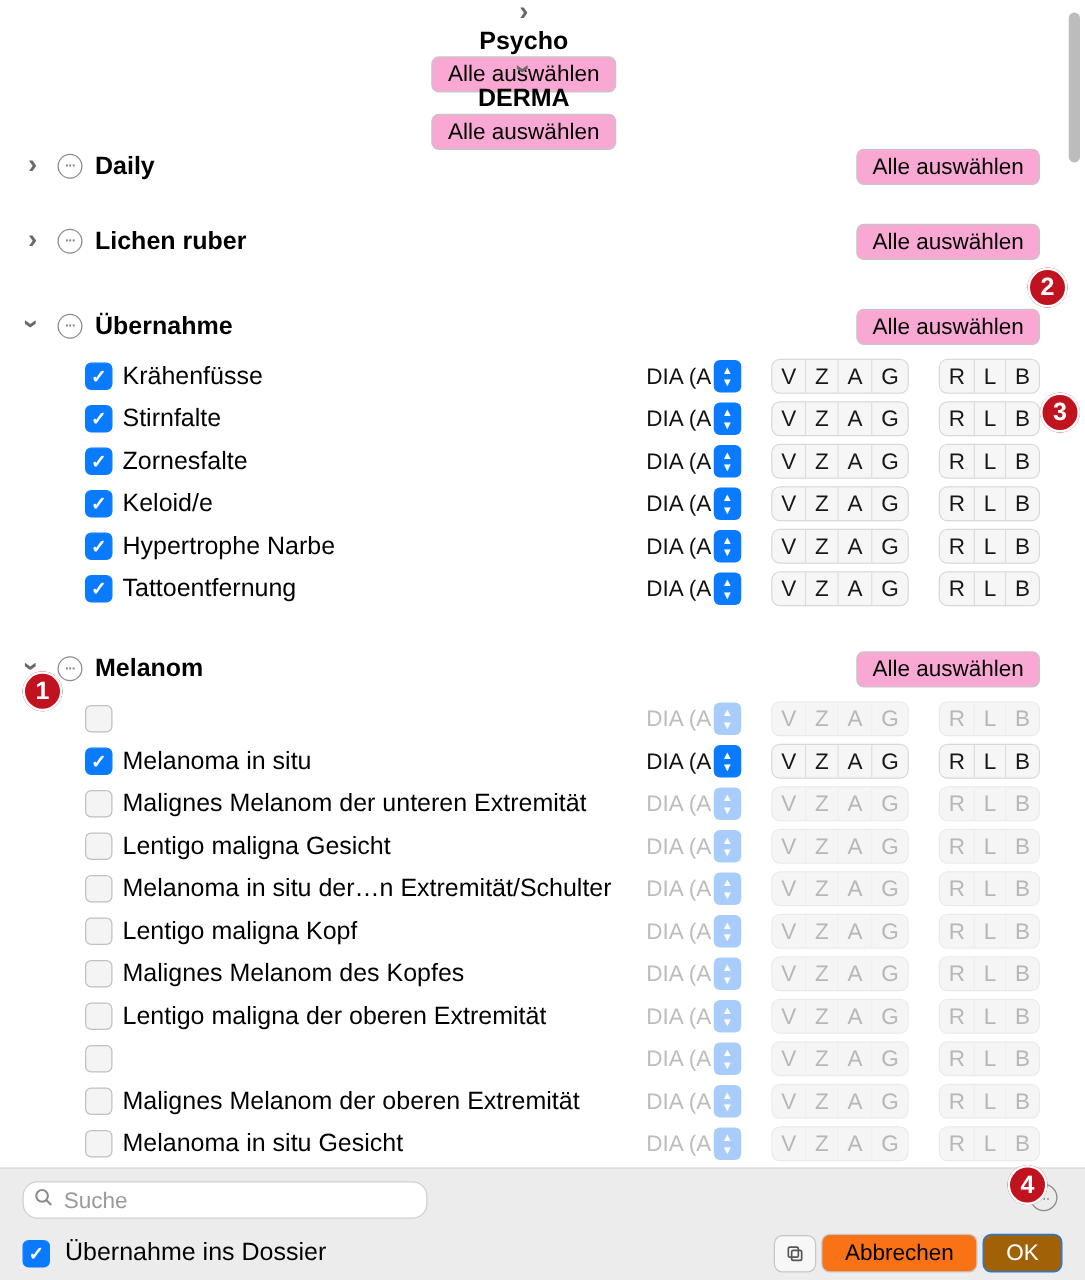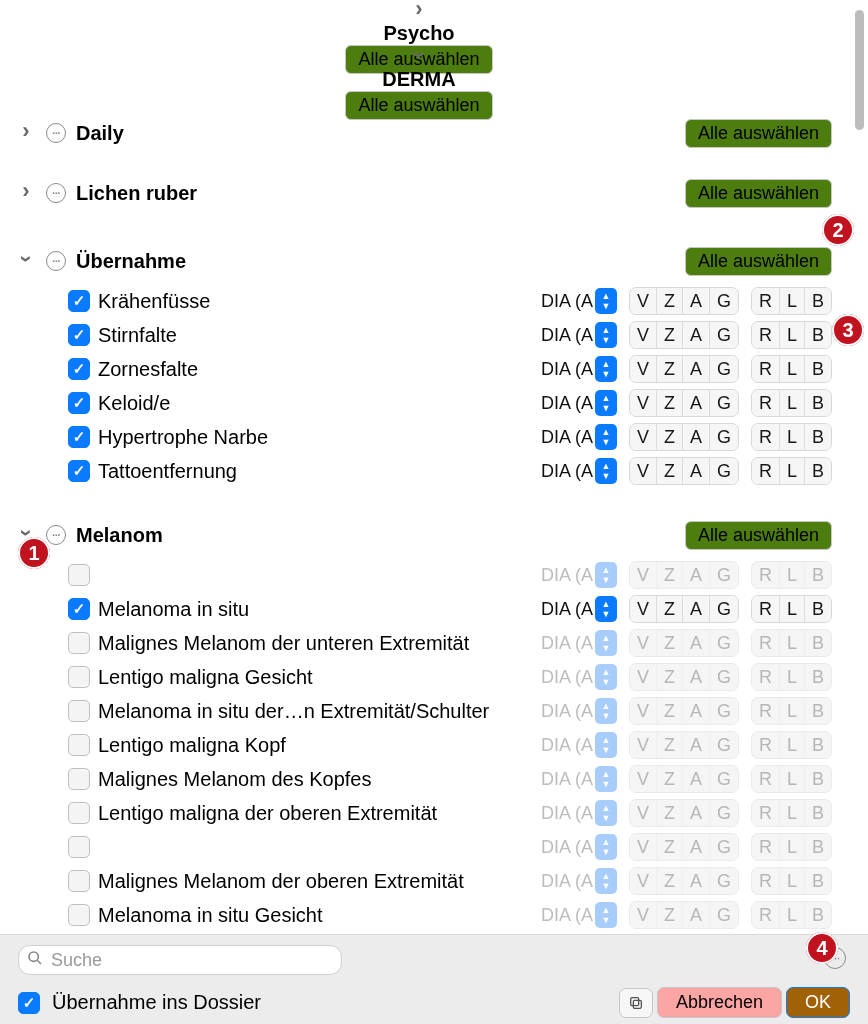--- a/index.html
+++ b/index.html
@@ -12,33 +12,33 @@
   }
   .section-header { font-weight:700; height:46px;flex-direction:column;}
   .subsection-header { font-weight:700; height:46px;}
   .spacer { flex:1; }
   .chev { width:22px; display:inline-flex; justify-content:center; align-items:center; color:#686868;}
   .chev-right::before { content:"›"; font-size:22px; line-height:1; transform:translateY(-2px);}
   .chev-down::before  { content:"›"; font-size:22px; line-height:1; display:inline-block; transform: rotate(90deg) translateX(-2px);}
   .dotcircle { width:20px; height:20px; border:1.5px solid #8a8a8a; border-radius:50%; display:inline-flex; align-items:center; justify-content:center; margin-right:10px; color:#8a8a8a; font-size:11px; letter-spacing:-1px; line-height:1;}
   .dotcircle::before{content:"···";}
   .select-all {
-    border:1px solid #c6c6c6; background:#4d7c0f; border-radius:6px; padding:3px 12px;
+    border:1px solid #c6c6c6; background:#f9a8d4; border-radius:6px; padding:3px 12px;
     font-size:18px; color:#000; white-space:nowrap;
   }
   .indent-0 { padding-left:6px; }
   .indent-2 { padding-left:68px; }
   .checkbox {
     width:22px; height:22px; border-radius:5px; border:1.5px solid #c0c0c0; background:#f4f4f4;
     display:inline-flex; align-items:center; justify-content:center; flex: 0 0 22px; margin-right:8px;
   }
   .checkbox.checked { background:#0a7bff; border-color:#0a7bff; }
   .checkbox.checked::after { content:"✓"; color:#fff; font-weight:800; font-size:15px; }
   .item-label { font-size:20px; white-space:nowrap; overflow:hidden; text-overflow:ellipsis; max-width:420px;}
-  .right-controls { display:flex; align-items:center; gap:12px; }
+  .right-controls { display:flex; align-items:center; gap:24px; }
   .dia {
     display:flex; align-items:center; font-size:18px; color:#111;
     height:28px;
   }
   .dia-label{ padding:0 2px 0 4px;}
   .dia-stepper{
     width:22px; height:26px; background:#0a7bff; border-radius:5px;
     display:inline-flex; flex-direction:column; align-items:center; justify-content:center;
     color:#fff; font-size:9px; line-height:1; gap:1px;
   }
@@ -72,21 +72,21 @@
   }
   .search-icon{ font-size:16px; margin-right:6px; }
   .search input{
     border:0; outline:0; flex:1; font-size:18px; background:transparent; color:#333;
   }
   .search input::placeholder{ color:#9a9a9a;}
   .footer-row2{
     display:flex; align-items:center; margin-top:12px; gap:4px;
   }
   .btn{
-    border:1px solid #c6c6c6; background:#fca5a5; border-radius:7px; padding:4px 18px; font-size:18px;
+    border:1px solid #c6c6c6; background:#f97316; border-radius:7px; padding:4px 18px; font-size:18px;
   }
   .btn.primary{ background:#a16207; color:#fff; border-color:#0a7bff;}
   .small-icon-btn{
     width:34px; height:30px; border:1px solid #c6c6c6; background:#f7f7f7; border-radius:7px;
     display:inline-flex; align-items:center; justify-content:center; color:#555;
   }
   .footer-dots{
     position:absolute; right:22px; top:12px; width:22px; height:22px; border:1.5px solid #8a8a8a;
     border-radius:50%; display:flex; align-items:center; justify-content:center; color:#7a7a7a;
     background:#ececec; font-size:12px;

